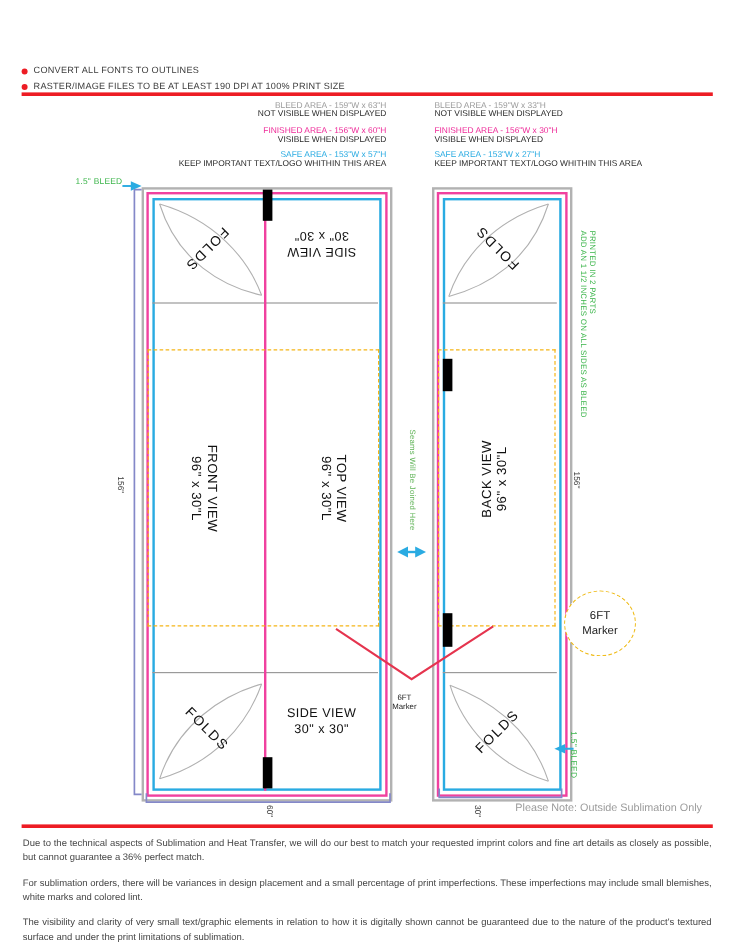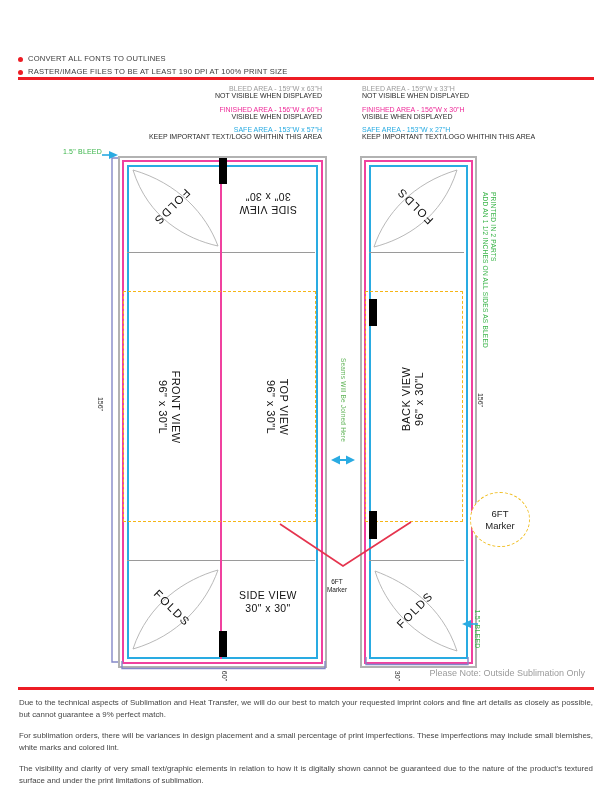--- a/index.html
+++ b/index.html
@@ -207,18 +207,18 @@
     <div>
       <div>6FT</div>
       <div>Marker</div>
     </div>
   </div>
 
   <div class="abs please z7 nowrap" style="right:27px;top:668px;">Please Note: Outside Sublimation Only</div>
   <div class="abs rule" style="top:687px;"></div>
 
   <div class="abs footer">
-    <p>Due to the technical aspects of Sublimation and Heat Transfer, we will do our best to match your requested imprint colors and fine art details as closely as possible, but cannot guarantee a 9% perfect match.</p>
+    <p>Due to the technical aspects of Sublimation and Heat Transfer, we will do our best to match your requested imprint colors and fine art details as closely as possible, but cannot guarantee a 36% perfect match.</p>
     <p>For sublimation orders, there will be variances in design placement and a small percentage of print imperfections. These imperfections may include small blemishes, white marks and colored lint.</p>
     <p>The visibility and clarity of very small text/graphic elements in relation to how it is digitally shown cannot be guaranteed due to the nature of the product's textured surface and under the print limitations of sublimation.</p>
   </div>
 
 </div>
 
 </body></html>

